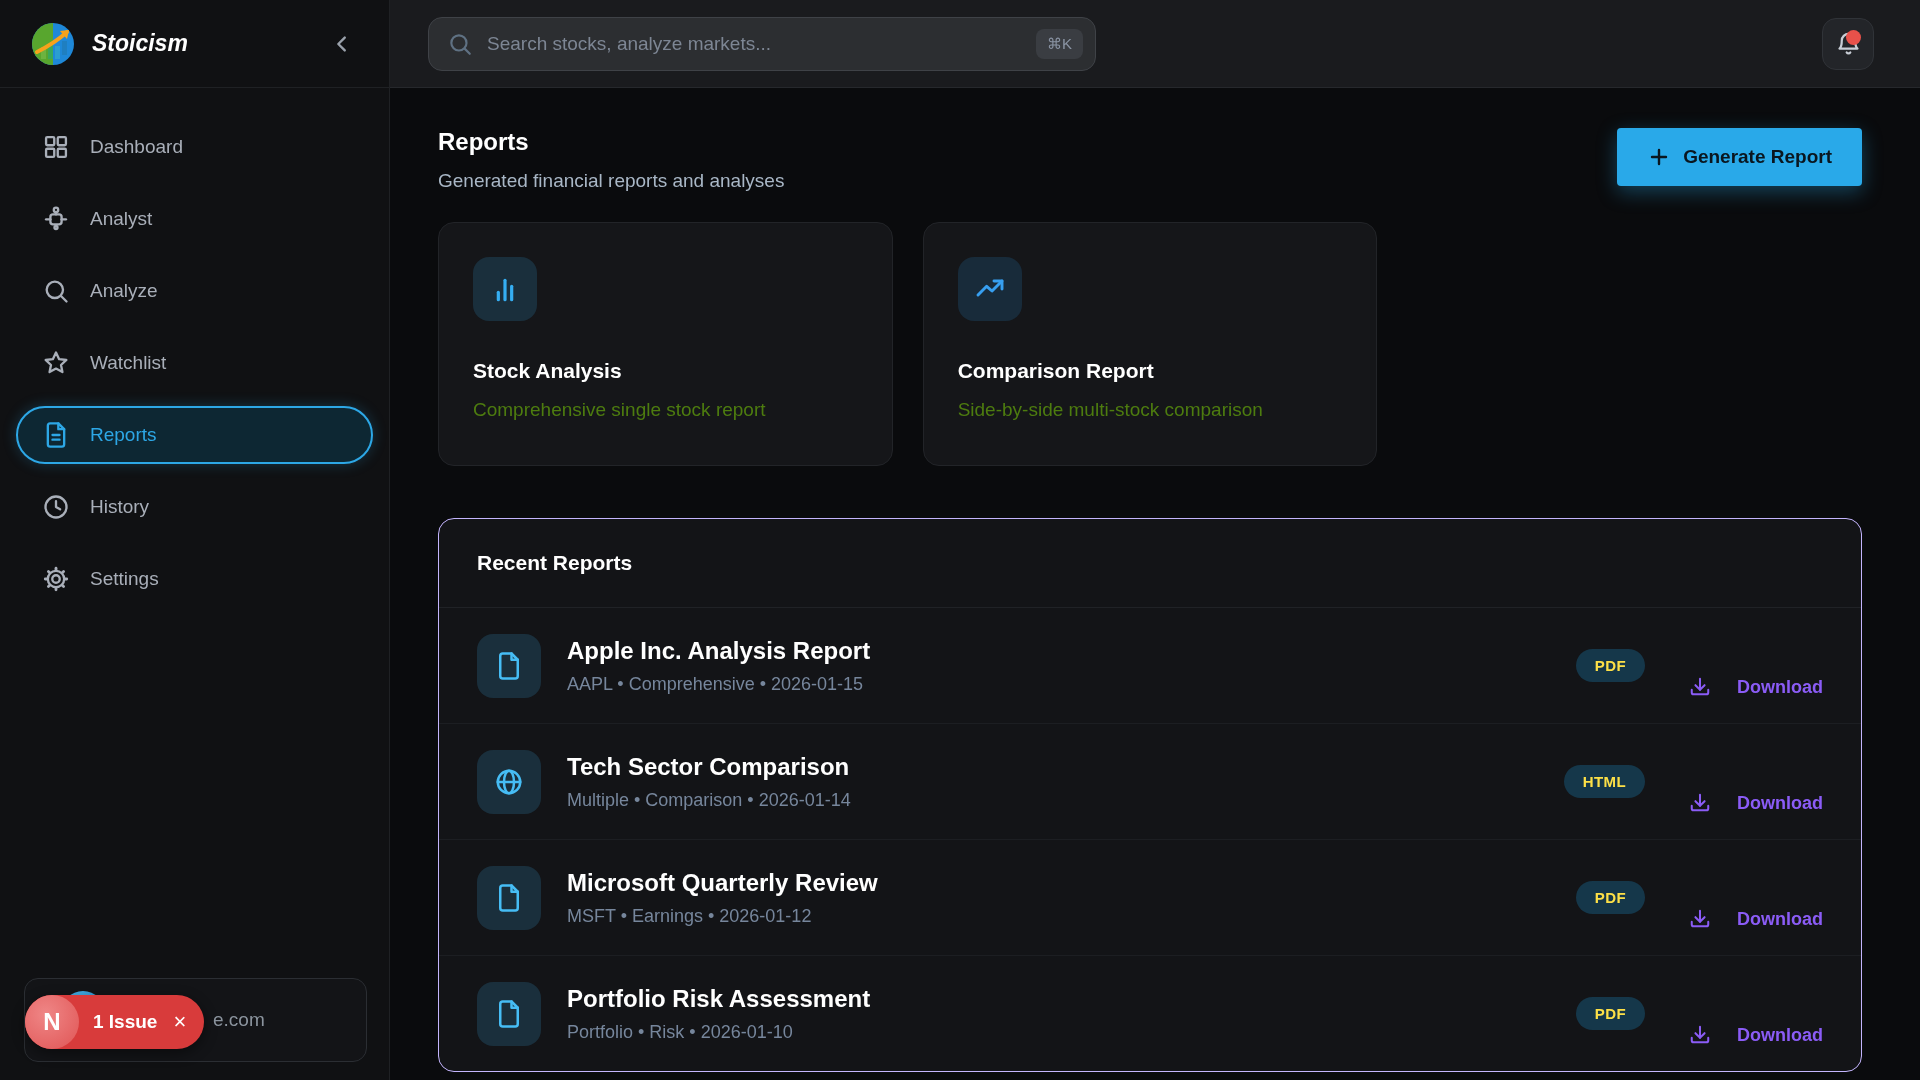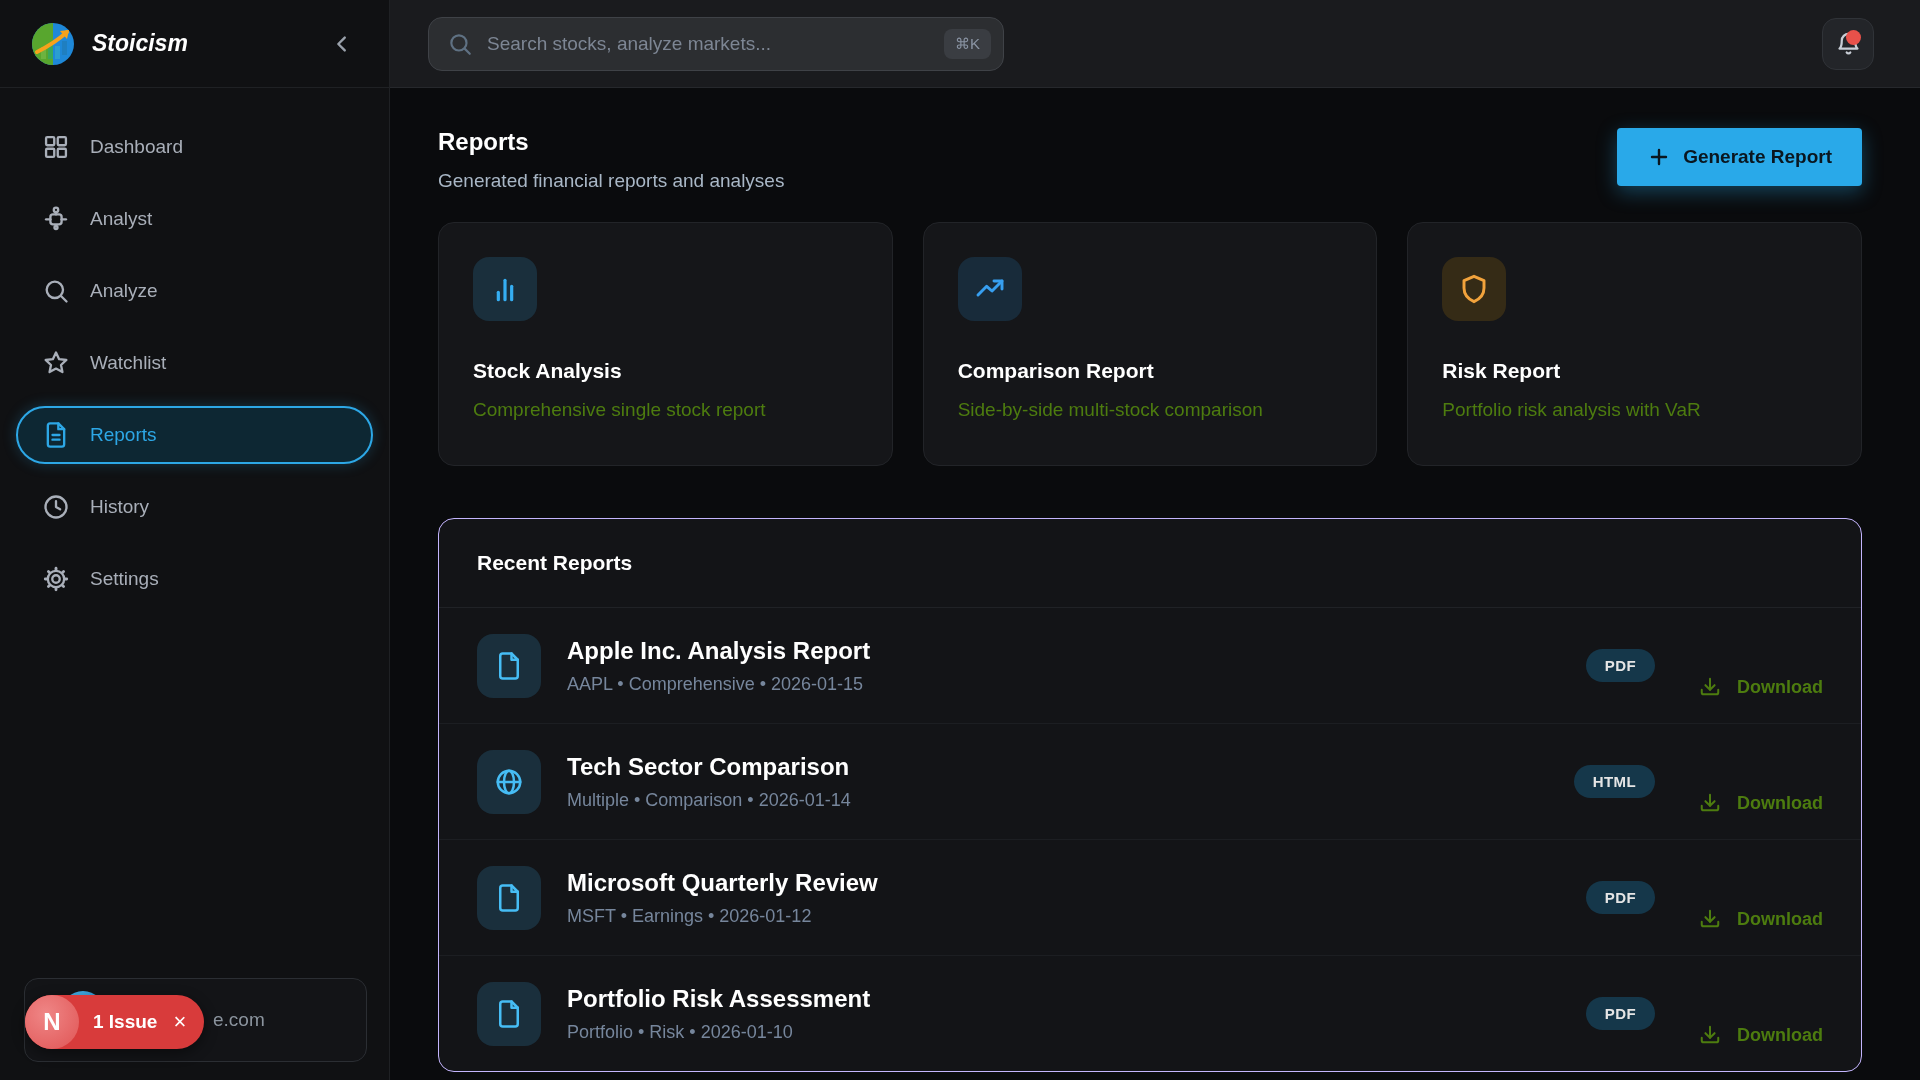--- a/index.html
+++ b/index.html
@@ -72,21 +72,21 @@
   }
 
   
   .main { flex:1; display:flex; flex-direction:column; min-width:0; }
   .topbar {
     height:88px; flex-shrink:0; background:#1a1b1e;
     border-bottom:1px solid #26282c;
     display:flex; align-items:center; padding:0 46px 0 38px;
   }
   .search-box {
-    width:576px; height:54px; background:#2c2e31;
+    width:668px; height:54px; background:#2c2e31;
     border:1px solid #3f4247; border-radius:14px;
     display:flex; align-items:center; gap:14px; padding:0 12px 0 18px;
   }
   .search-box .search-glyph { width:26px; height:26px; color:#5f7183; flex-shrink:0; }
   .search-box input {
     flex:1; background:transparent; border:none; outline:none;
     color:#e5e7eb; font-size:19px; font-family:inherit;
   }
   .search-box input::placeholder { color:#7d8694; }
   .kbd-badge {
@@ -147,26 +147,26 @@
   .report-row:last-child { border-bottom:none; }
   .row-tile {
     width:64px; height:64px; border-radius:16px; background:#1a2f3c;
     color:#46bdf5; display:flex; align-items:center; justify-content:center; flex-shrink:0;
   }
   .row-tile svg { width:30px; height:30px; }
   .row-title { font-size:24px; font-weight:bold; color:#fff; margin-bottom:9px; }
   .row-meta { font-size:18px; color:#76869c; }
   .row-right { margin-left:auto; display:flex; align-items:center; gap:44px; }
   .fmt-badge {
-    background:#15374a; color:#e5e5e5; font-size:15px; font-weight:bold;
+    background:#15374a; color:#fde047; font-size:15px; font-weight:bold;
     padding:8px 19px; border-radius:999px; letter-spacing:0.4px;margin-left:8px;
   }
   .download-btn {
-    background:none; border:none; color:#4d7c0f; font-size:18px; font-weight:600;
-    font-family:inherit; display:flex; align-items:center; gap:16px; cursor:pointer;margin-top:43px;
+    background:none; border:none; color:#8b5cf6; font-size:18px; font-weight:600;
+    font-family:inherit; display:flex; align-items:center; gap:26px; cursor:pointer;margin-top:43px;
   }
   .download-btn svg { width:22px; height:22px; }
 </style>
 </head>
 <body>
 
 <aside class="sidebar">
   <div class="sidebar-header">
     <svg class="brand-logo" viewBox="0 0 46 46">
       <circle cx="23" cy="23" r="21" fill="#1e88d8"></circle>
@@ -317,29 +317,20 @@
       <div class="type-card">
         <div class="tile tile-blue2">
           <svg viewBox="0 0 24 24" fill="none" stroke="currentColor" stroke-width="2.2" stroke-linecap="round" stroke-linejoin="round">
               <polyline points="3 16.5 9.5 10 13.5 13.5 21 6"></polyline>
               <polyline points="15 6 21 6 21 12"></polyline>
             </svg>
         </div>
         <div class="type-title">Comparison Report</div>
         <div class="type-desc">Side-by-side multi-stock comparison</div>
       </div>
-      <div class="type-card">
-        <div class="tile tile-orange">
-          <svg viewBox="0 0 24 24" fill="none" stroke="currentColor" stroke-width="2.2" stroke-linecap="round" stroke-linejoin="round">
-              <path d="M12 2.5l7.5 3.2v5.6c0 4.9-3.2 8.3-7.5 10.2-4.3-1.9-7.5-5.3-7.5-10.2V5.7z"></path>
-            </svg>
-        </div>
-        <div class="type-title">Risk Report</div>
-        <div class="type-desc">Portfolio risk analysis with VaR</div>
-      </div>
     </div>
 
     <section class="recent-panel">
       <div class="recent-head">Recent Reports</div>
 
       <div class="report-row">
         <div class="row-tile">
           <svg viewBox="0 0 24 24" fill="none" stroke="currentColor" stroke-width="2" stroke-linecap="round" stroke-linejoin="round">
               <path d="M14 2H7a2 2 0 0 0-2 2v16a2 2 0 0 0 2 2h10a2 2 0 0 0 2-2V7z"></path>
               <path d="M14 2v5h5"></path>

